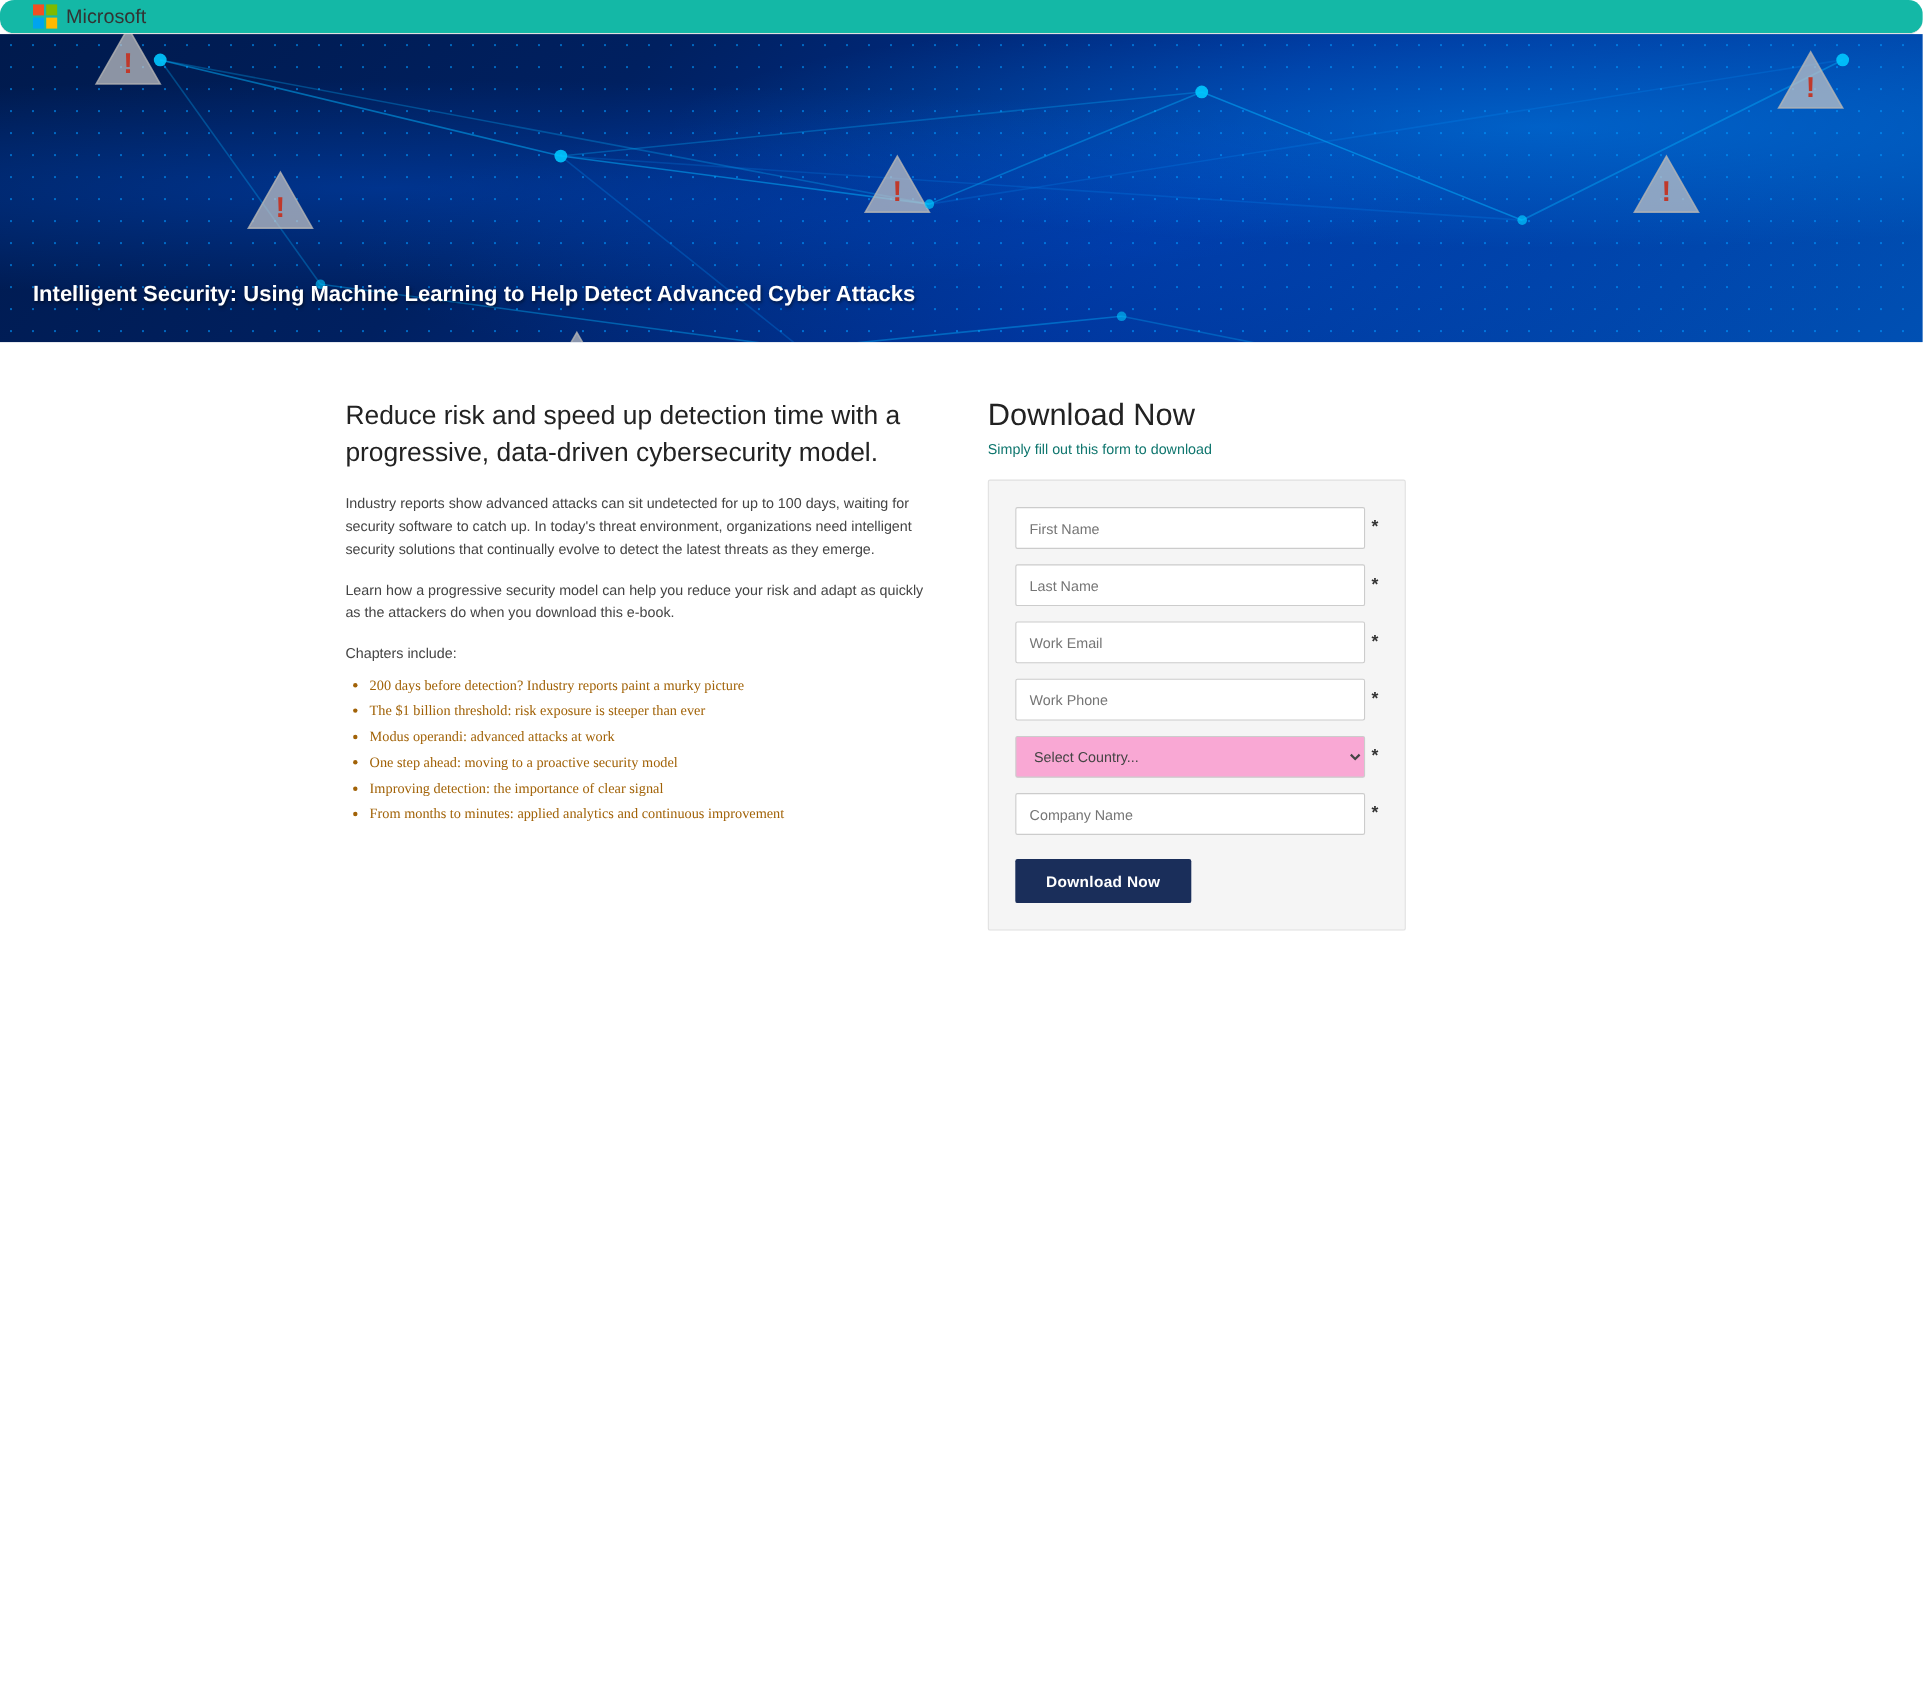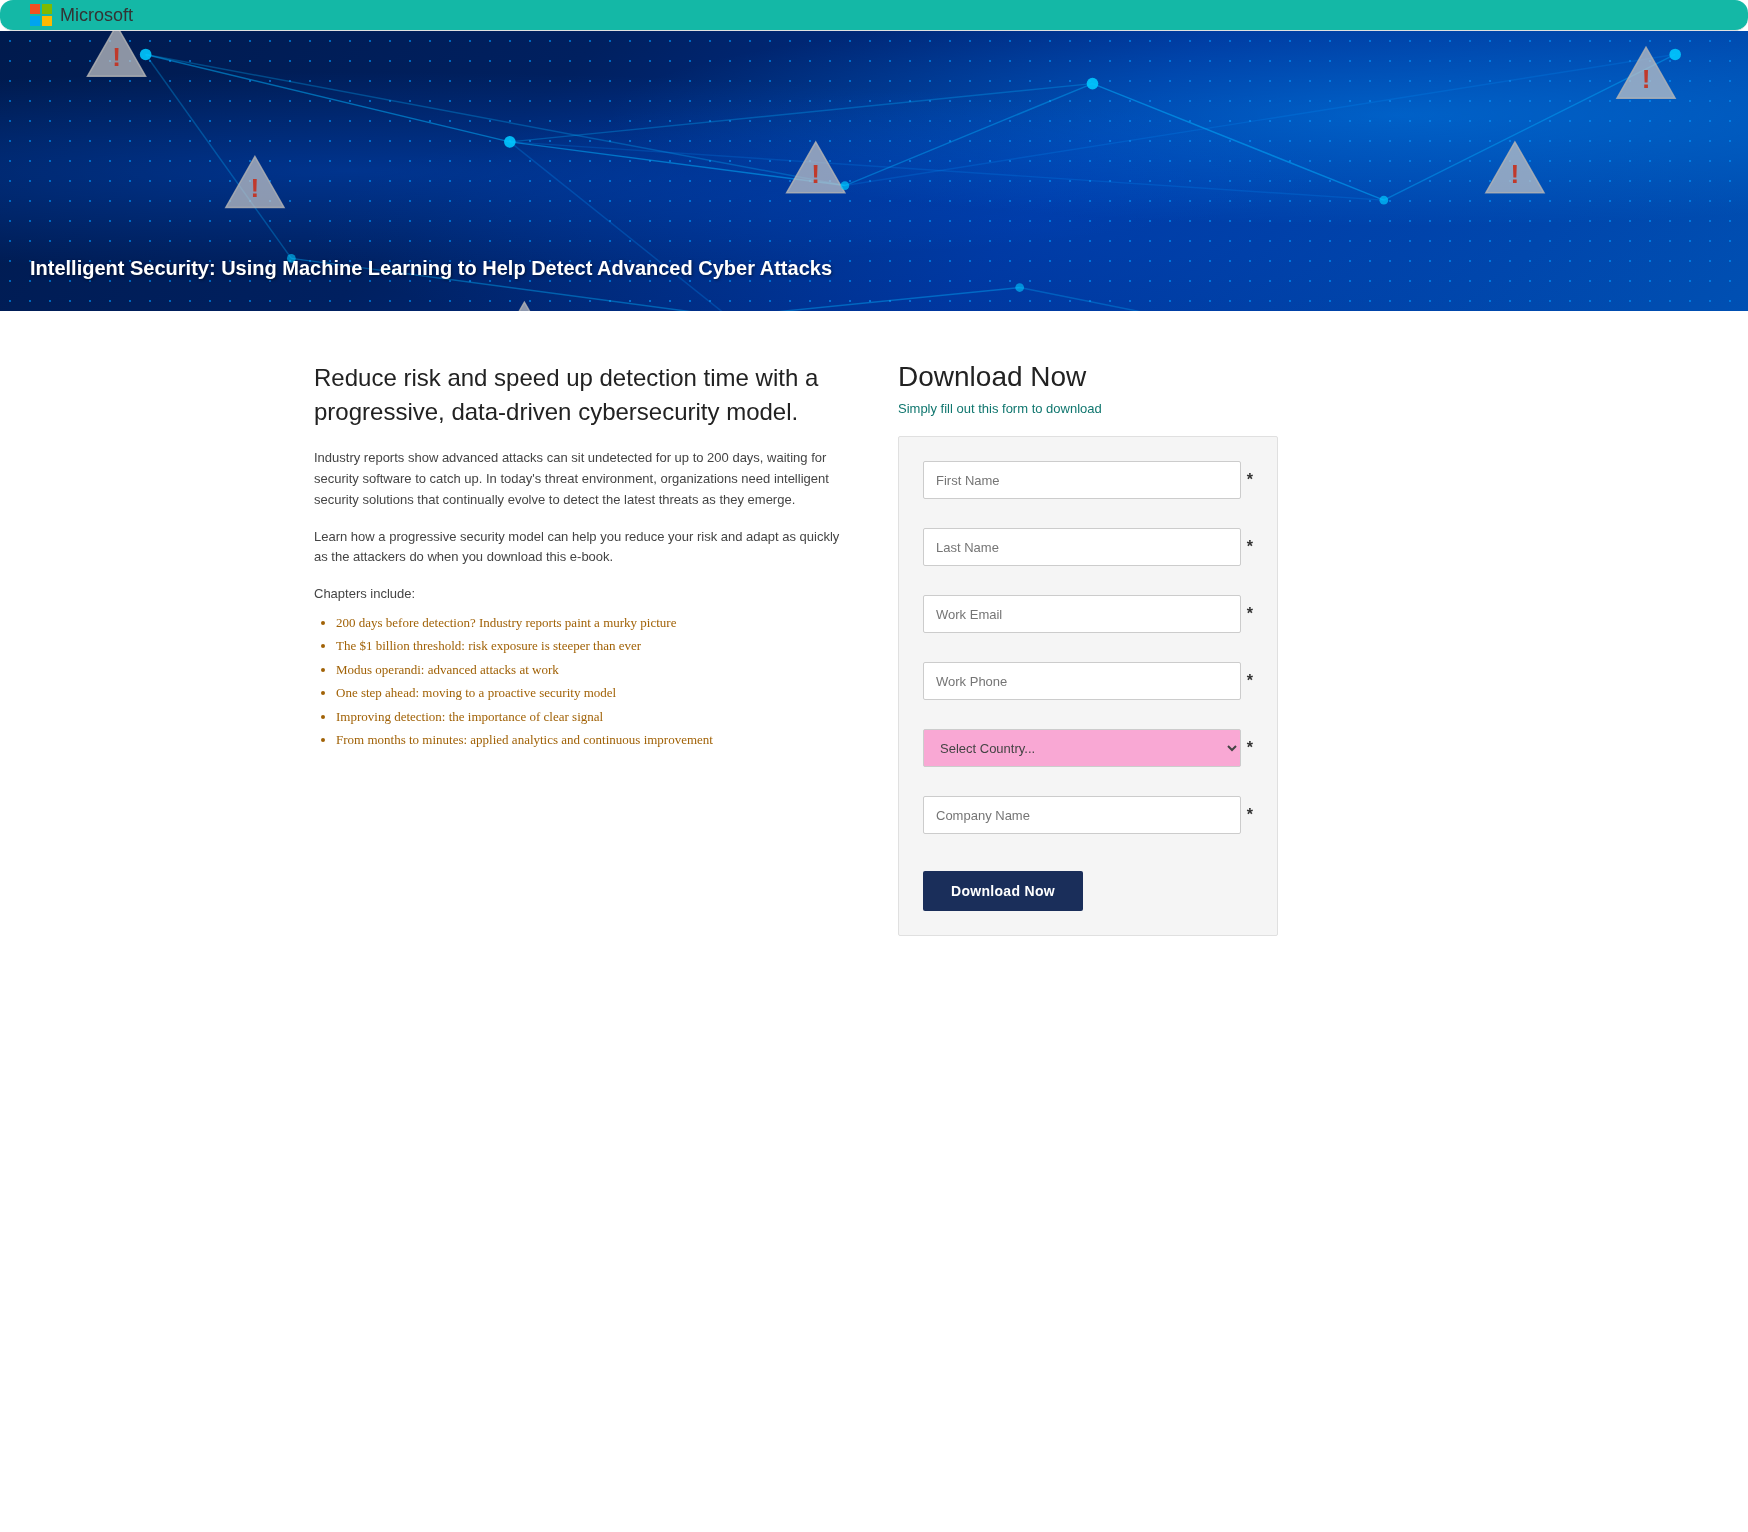--- a/index.html
+++ b/index.html
@@ -167,21 +167,21 @@
     .form-card {
       background: #f5f5f5;
       border: 1px solid #e0e0e0;
       padding: 24px;
       border-radius: 2px;
     }
 
     .form-field {
       display: flex;
       align-items: center;
-      margin-bottom: 29px;
+      margin-bottom: 14px;
       gap: 6px;
     }
 
     .form-input {
       flex: 1;
       height: 38px;
       padding: 0 12px;
       border: 1px solid #ccc;
       background: #fff;
       font-size: 13px;
@@ -293,21 +293,21 @@
     </svg>
   </div>
 
   <h1 class="hero-title">Intelligent Security: Using Machine Learning to Help Detect Advanced Cyber Attacks</h1>
 </div>
 
 <div class="main-content">
 
   <div class="left-column">
     <h2 class="section-headline">Reduce risk and speed up detection time with a progressive, data-driven cybersecurity model.</h2>
-    <p class="section-body">Industry reports show advanced attacks can sit undetected for up to 200 days, waiting for security software to catch up. In today's threat environment, organizations need intelligent security solutions that continually evolve to detect the latest threats as they emerge.</p>
+    <p class="section-body">Industry reports show advanced attacks can sit undetected for up to 100 days, waiting for security software to catch up. In today's threat environment, organizations need intelligent security solutions that continually evolve to detect the latest threats as they emerge.</p>
     <p class="section-body">Learn how a progressive security model can help you reduce your risk and adapt as quickly as the attackers do when you download this e-book.</p>
     <p class="chapters-label">Chapters include:</p>
     <ul class="chapters-list">
       <li>200 days before detection? Industry reports paint a murky picture</li>
       <li>The $1 billion threshold: risk exposure is steeper than ever</li>
       <li>Modus operandi: advanced attacks at work</li>
       <li>One step ahead: moving to a proactive security model</li>
       <li>Improving detection: the importance of clear signal</li>
       <li>From months to minutes: applied analytics and continuous improvement</li>
     </ul>

